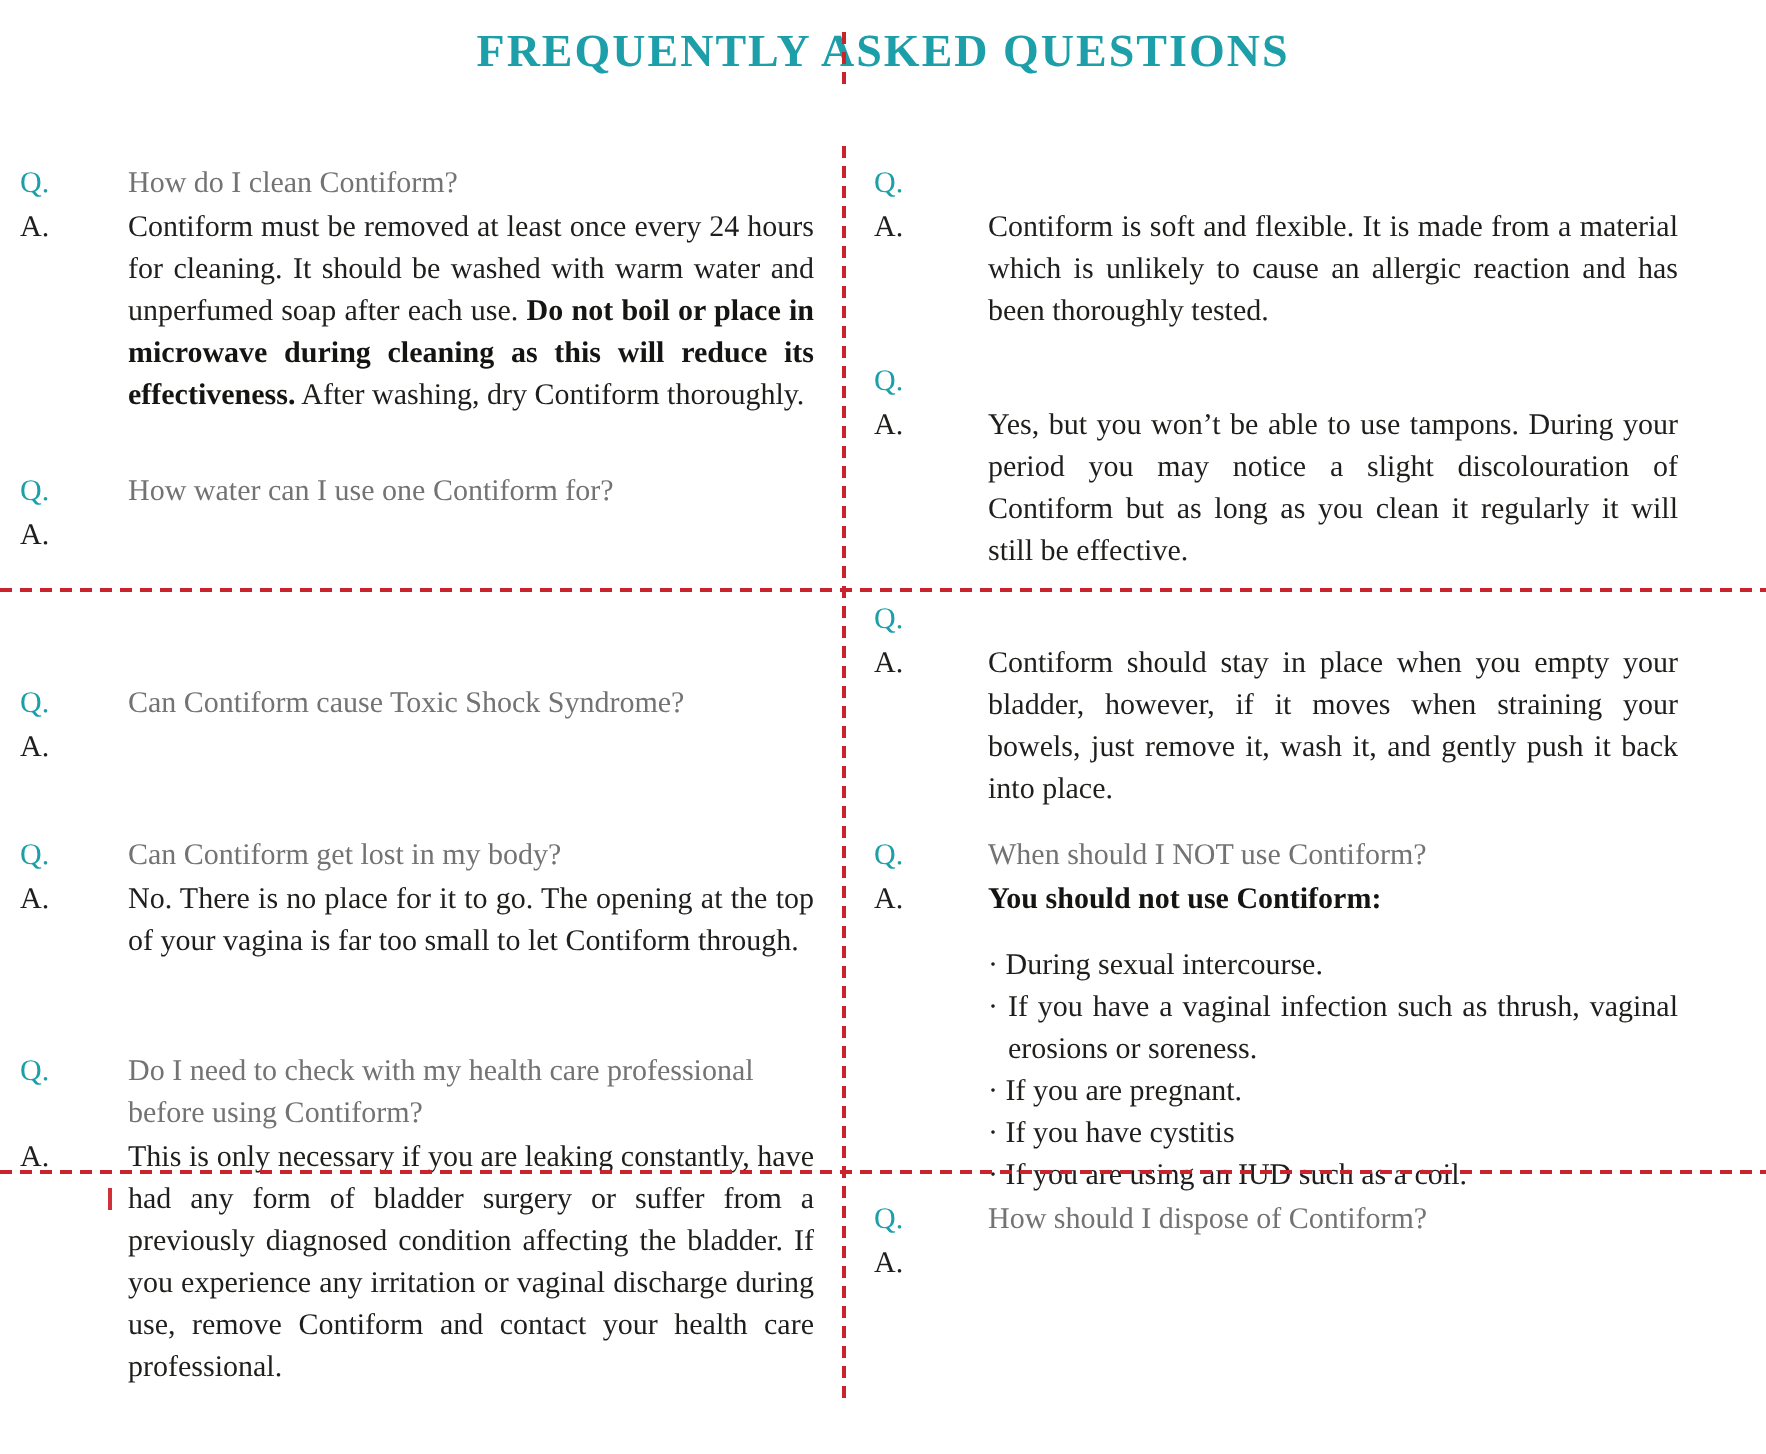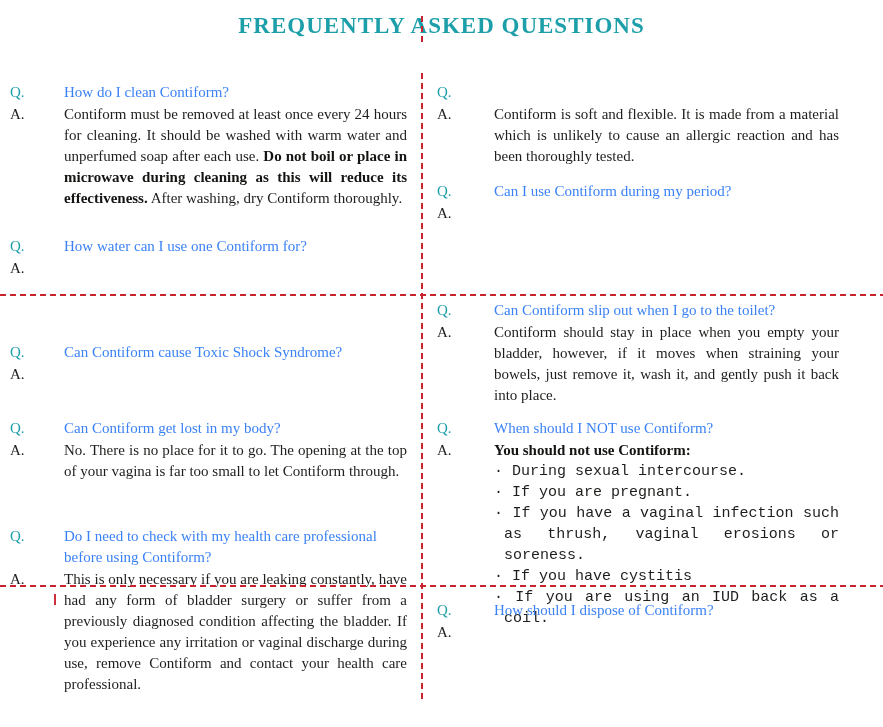--- a/index.html
+++ b/index.html
@@ -23,28 +23,28 @@
   .faq{position:absolute;left:0;width:100%;}
   .qrow,.arow{display:flex;align-items:flex-start;}
   .qrow{margin-bottom:1px;}
   .lbl{flex:0 0 auto;font-size:15px;line-height:21px;}
   .col-left .lbl{width:54px;}
   .col-right .lbl{width:57px;}
   .q-lbl{color:#1d9faa;}
   .a-lbl{color:#1e1e1c;}
   .qtext{
     flex:1 1 auto;font-size:15px;line-height:21px;
-    color:#3b82f6;
+    color:#737373;
   }
   .atext{
     flex:1 1 auto;font-size:15px;line-height:21px;
     text-align:justify;color:#1e1e1c;
   }
   .atext b{font-weight:bold;color:#141412;}
-  .bullet-list{margin-top:0;font-family:Liberation Mono, monospace;}
+  .bullet-list{margin-top:12px;}
   .bullet-row{padding-left:10px;text-indent:-10px;text-align:justify;}
   .bold-heading{font-weight:bold;color:#141412;font-family:Liberation Serif, serif;}
   
   .hdash{
     position:absolute;left:0;width:883px;height:2px;z-index:5;
     background:repeating-linear-gradient(90deg,#c9232e 0 6px,transparent 6px 10px);
   }
   .vdash{
     position:absolute;width:2px;z-index:5;
     background:repeating-linear-gradient(180deg,#c9232e 0 6px,transparent 6px 10px);
@@ -125,53 +125,52 @@
       </div>
       <div class="arow">
         <span class="lbl a-lbl">A.</span>
         <div class="atext">Contiform is soft and flexible. It is made from a material which is unlikely to cause an allergic reaction and has been thoroughly tested.</div>
       </div>
     </div>
 
     <div class="faq" style="top:181px">
       <div class="qrow">
         <span class="lbl q-lbl">Q.</span>
-        <div class="qtext">Can I use Contiform during my period?</div>
       </div>
       <div class="arow">
         <span class="lbl a-lbl">A.</span>
+        <div class="atext">Yes, but you won’t be able to use tampons. During your period you may notice a slight discolouration of Contiform but as long as you clean it regularly it will still be effective.</div>
       </div>
     </div>
 
     <div class="faq" style="top:300px">
       <div class="qrow">
         <span class="lbl q-lbl">Q.</span>
-        <div class="qtext">Can Contiform slip out when I go to the toilet?</div>
       </div>
       <div class="arow">
         <span class="lbl a-lbl">A.</span>
         <div class="atext">Contiform should stay in place when you empty your bladder, however, if it moves when straining your bowels, just remove it, wash it, and gently push it back into place.</div>
       </div>
     </div>
 
     <div class="faq" style="top:418px">
       <div class="qrow">
         <span class="lbl q-lbl">Q.</span>
         <div class="qtext">When should I NOT use Contiform?</div>
       </div>
       <div class="arow">
         <span class="lbl a-lbl">A.</span>
         <div class="atext">
           <div class="bold-heading">You should not use Contiform:</div>
           <div class="bullet-list">
             <div class="bullet-row"><span>·</span> <span>During sexual intercourse.</span></div>
+            <div class="bullet-row"><span>·</span> <span>If you have a vaginal infection such as thrush, vaginal erosions or soreness.</span></div>
             <div class="bullet-row"><span>·</span> <span>If you are pregnant.</span></div>
-            <div class="bullet-row"><span>·</span> <span>If you have a vaginal infection such as thrush, vaginal erosions or soreness.</span></div>
             <div class="bullet-row"><span>·</span> <span>If you have cystitis</span></div>
-            <div class="bullet-row"><span>·</span> <span>If you are using an IUD back as a coil.</span></div>
+            <div class="bullet-row"><span>·</span> <span>If you are using an IUD such as a coil.</span></div>
           </div>
         </div>
       </div>
     </div>
 
     <div class="faq" style="top:600px">
       <div class="qrow">
         <span class="lbl q-lbl">Q.</span>
         <div class="qtext">How should I dispose of Contiform?</div>
       </div>

